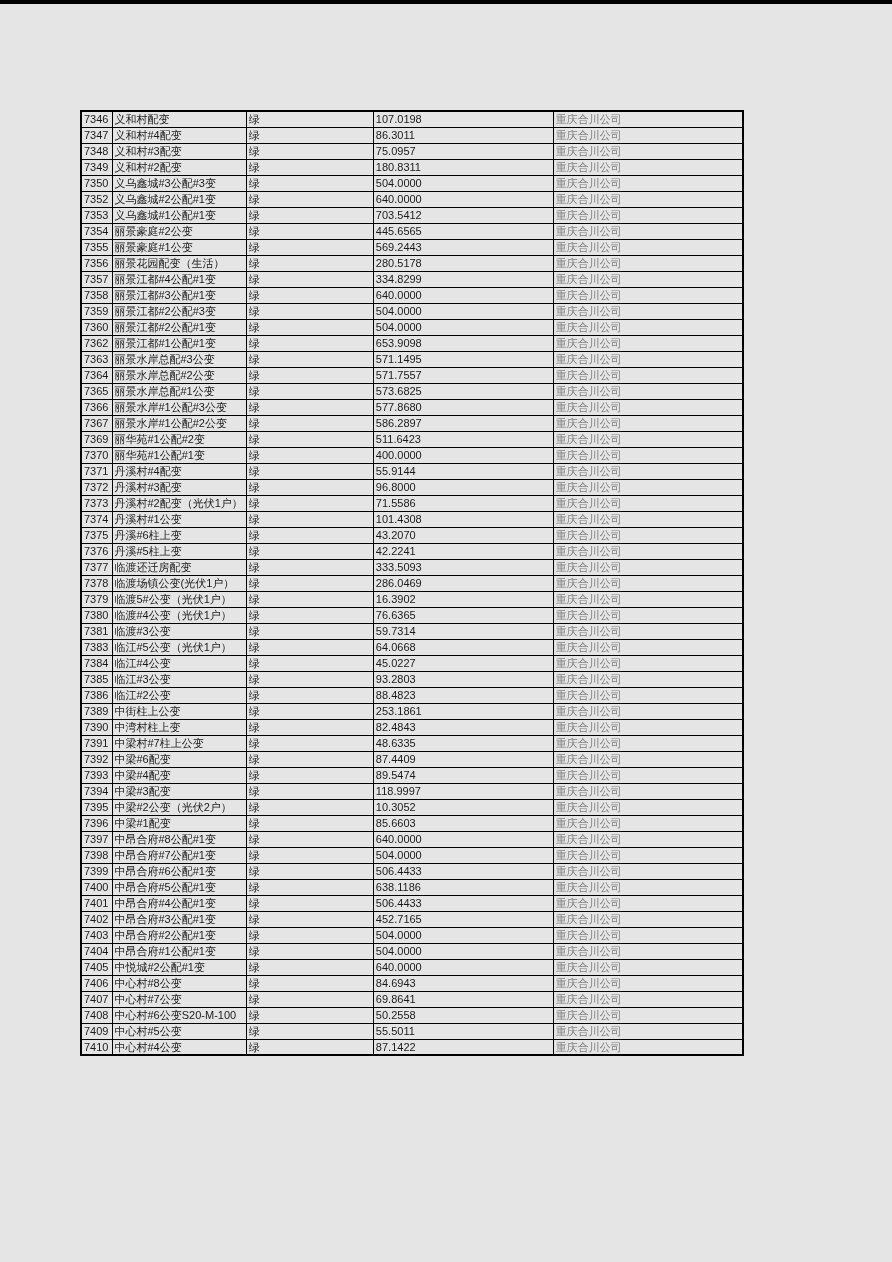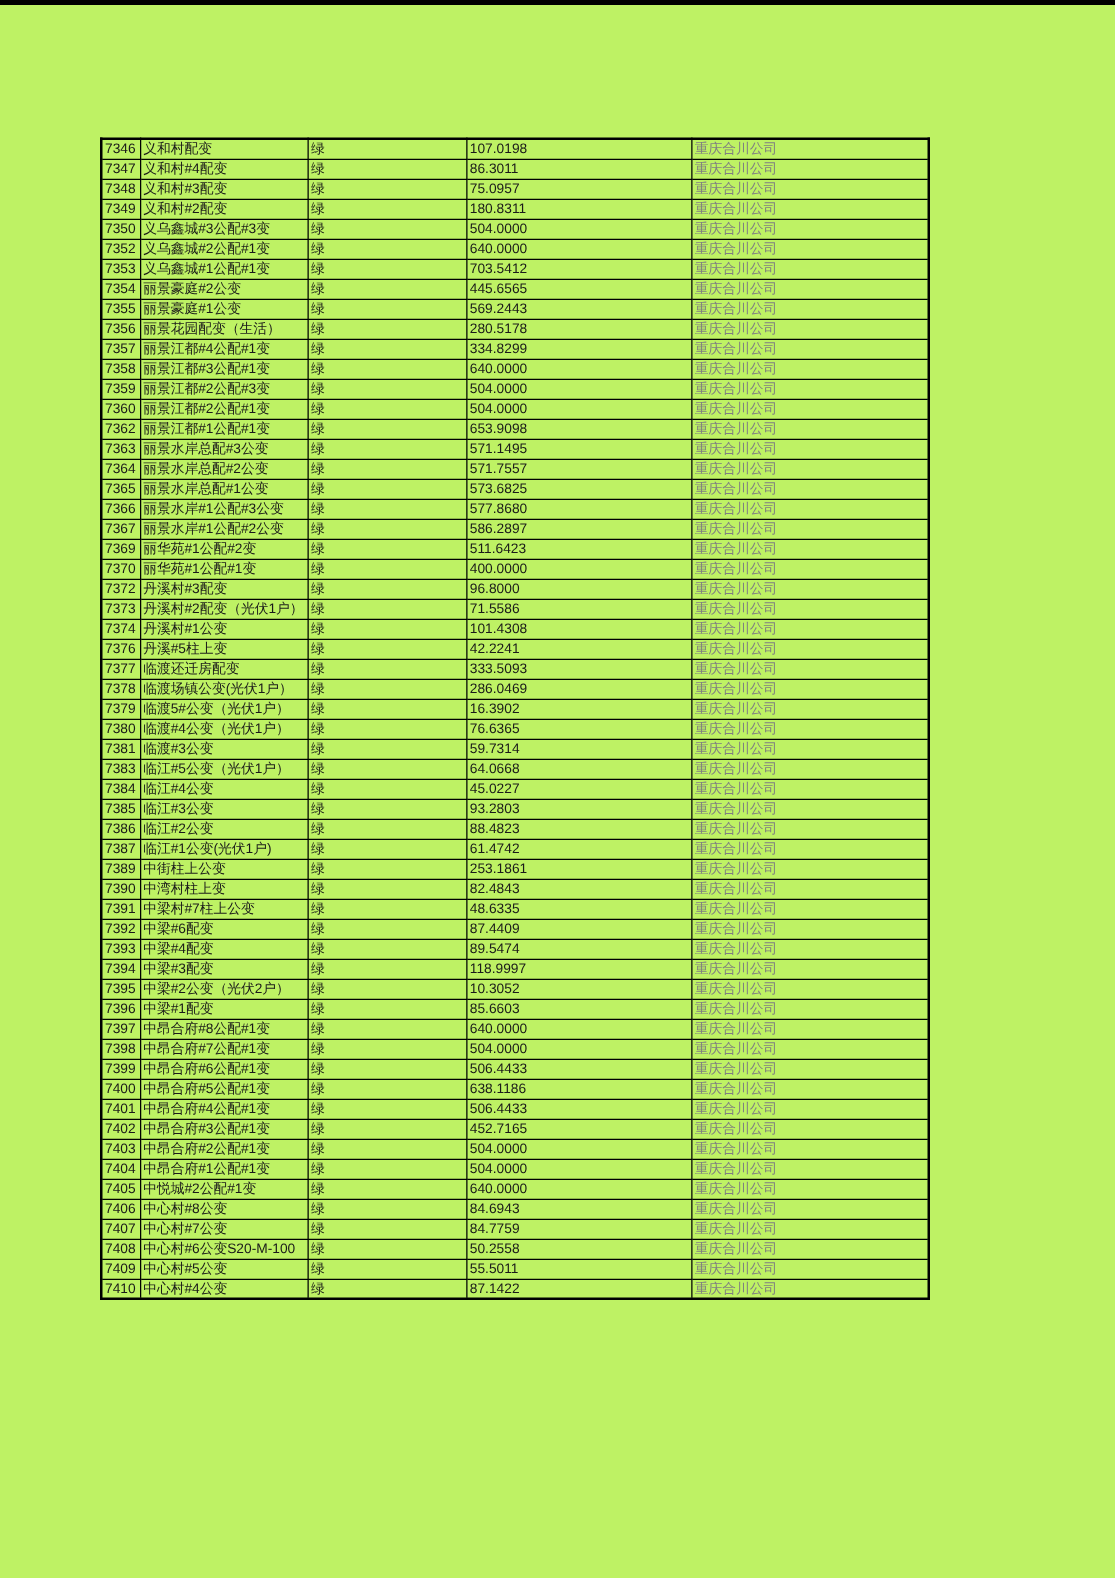--- a/index.html
+++ b/index.html
@@ -5,21 +5,21 @@
   html, body {
     margin: 0;
     padding: 0;
     background: #ffffff;
     font-family: "Liberation Sans", "DejaVu Sans", sans-serif;
   }
   .page {
     position: relative;
     width: 892px;
     height: 1262px;
-    background: #bef264;
+    background: #e5e5e5;
     overflow: hidden;
   }
   .top-rule {
     position: absolute;
     top: 0;
     left: 0;
     width: 892px;
     height: 4px;
     background: #000000;
   }
@@ -211,20 +211,27 @@
       <td class="c-company">重庆合川公司</td>
     </tr>
         <tr>
       <td class="c-num">7370</td>
       <td class="c-name">丽华苑#1公配#1变</td>
       <td class="c-status">绿</td>
       <td class="c-value">400.0000</td>
       <td class="c-company">重庆合川公司</td>
     </tr>
         <tr>
+      <td class="c-num">7371</td>
+      <td class="c-name">丹溪村#4配变</td>
+      <td class="c-status">绿</td>
+      <td class="c-value">55.9144</td>
+      <td class="c-company">重庆合川公司</td>
+    </tr>
+        <tr>
       <td class="c-num">7372</td>
       <td class="c-name">丹溪村#3配变</td>
       <td class="c-status">绿</td>
       <td class="c-value">96.8000</td>
       <td class="c-company">重庆合川公司</td>
     </tr>
         <tr>
       <td class="c-num">7373</td>
       <td class="c-name">丹溪村#2配变（光伏1户）</td>
       <td class="c-status">绿</td>
@@ -232,20 +239,27 @@
       <td class="c-company">重庆合川公司</td>
     </tr>
         <tr>
       <td class="c-num">7374</td>
       <td class="c-name">丹溪村#1公变</td>
       <td class="c-status">绿</td>
       <td class="c-value">101.4308</td>
       <td class="c-company">重庆合川公司</td>
     </tr>
         <tr>
+      <td class="c-num">7375</td>
+      <td class="c-name">丹溪#6柱上变</td>
+      <td class="c-status">绿</td>
+      <td class="c-value">43.2070</td>
+      <td class="c-company">重庆合川公司</td>
+    </tr>
+        <tr>
       <td class="c-num">7376</td>
       <td class="c-name">丹溪#5柱上变</td>
       <td class="c-status">绿</td>
       <td class="c-value">42.2241</td>
       <td class="c-company">重庆合川公司</td>
     </tr>
         <tr>
       <td class="c-num">7377</td>
       <td class="c-name">临渡还迁房配变</td>
       <td class="c-status">绿</td>
@@ -302,27 +316,20 @@
       <td class="c-company">重庆合川公司</td>
     </tr>
         <tr>
       <td class="c-num">7386</td>
       <td class="c-name">临江#2公变</td>
       <td class="c-status">绿</td>
       <td class="c-value">88.4823</td>
       <td class="c-company">重庆合川公司</td>
     </tr>
         <tr>
-      <td class="c-num">7387</td>
-      <td class="c-name">临江#1公变(光伏1户)</td>
-      <td class="c-status">绿</td>
-      <td class="c-value">61.4742</td>
-      <td class="c-company">重庆合川公司</td>
-    </tr>
-        <tr>
       <td class="c-num">7389</td>
       <td class="c-name">中街柱上公变</td>
       <td class="c-status">绿</td>
       <td class="c-value">253.1861</td>
       <td class="c-company">重庆合川公司</td>
     </tr>
         <tr>
       <td class="c-num">7390</td>
       <td class="c-name">中湾村柱上变</td>
       <td class="c-status">绿</td>
@@ -438,21 +445,21 @@
       <td class="c-num">7406</td>
       <td class="c-name">中心村#8公变</td>
       <td class="c-status">绿</td>
       <td class="c-value">84.6943</td>
       <td class="c-company">重庆合川公司</td>
     </tr>
         <tr>
       <td class="c-num">7407</td>
       <td class="c-name">中心村#7公变</td>
       <td class="c-status">绿</td>
-      <td class="c-value">84.7759</td>
+      <td class="c-value">69.8641</td>
       <td class="c-company">重庆合川公司</td>
     </tr>
         <tr>
       <td class="c-num">7408</td>
       <td class="c-name">中心村#6公变S20-M-100</td>
       <td class="c-status">绿</td>
       <td class="c-value">50.2558</td>
       <td class="c-company">重庆合川公司</td>
     </tr>
         <tr>

